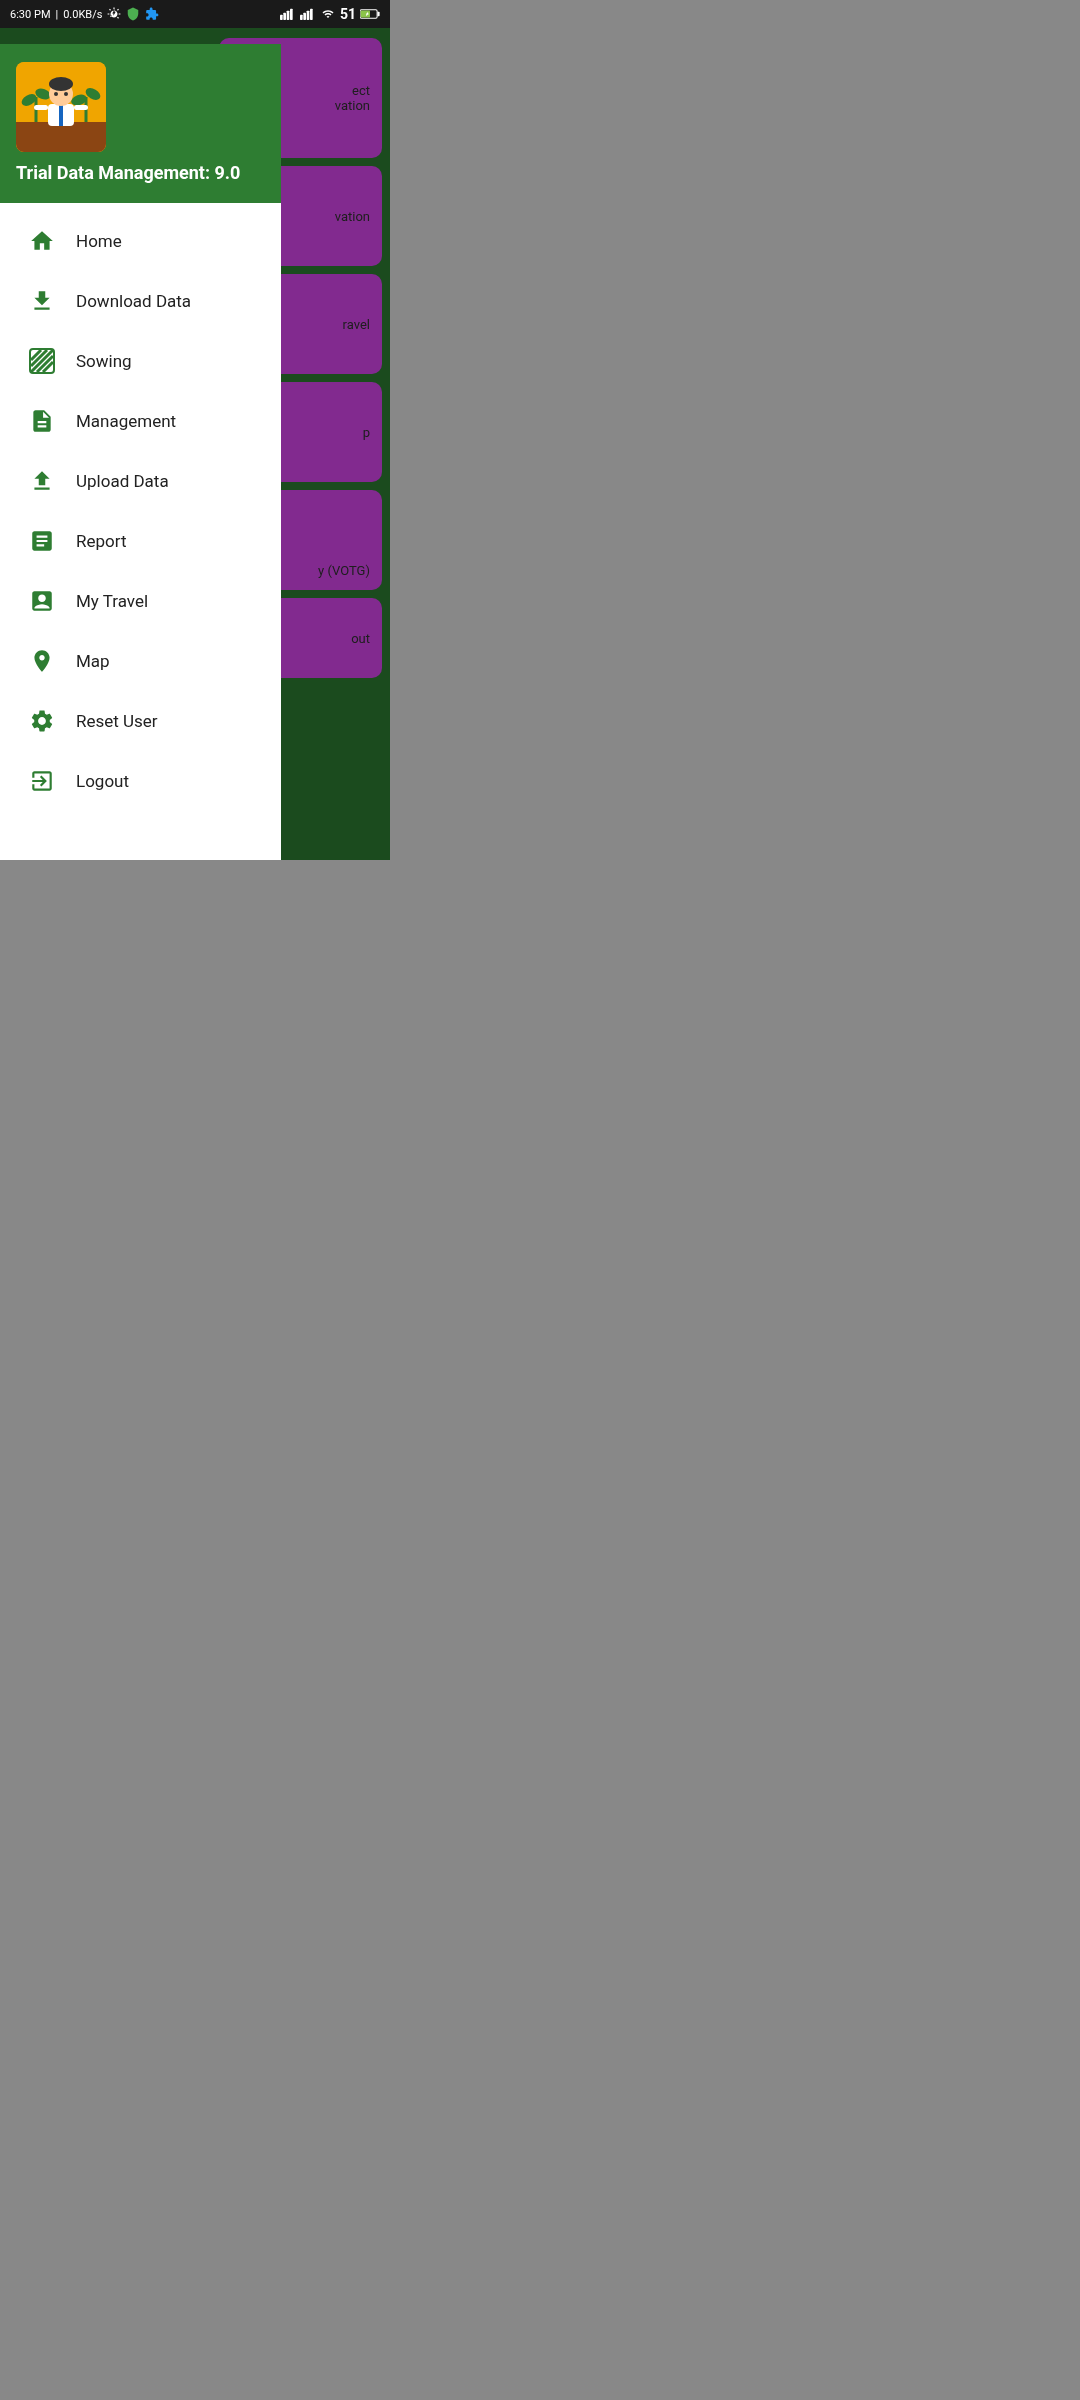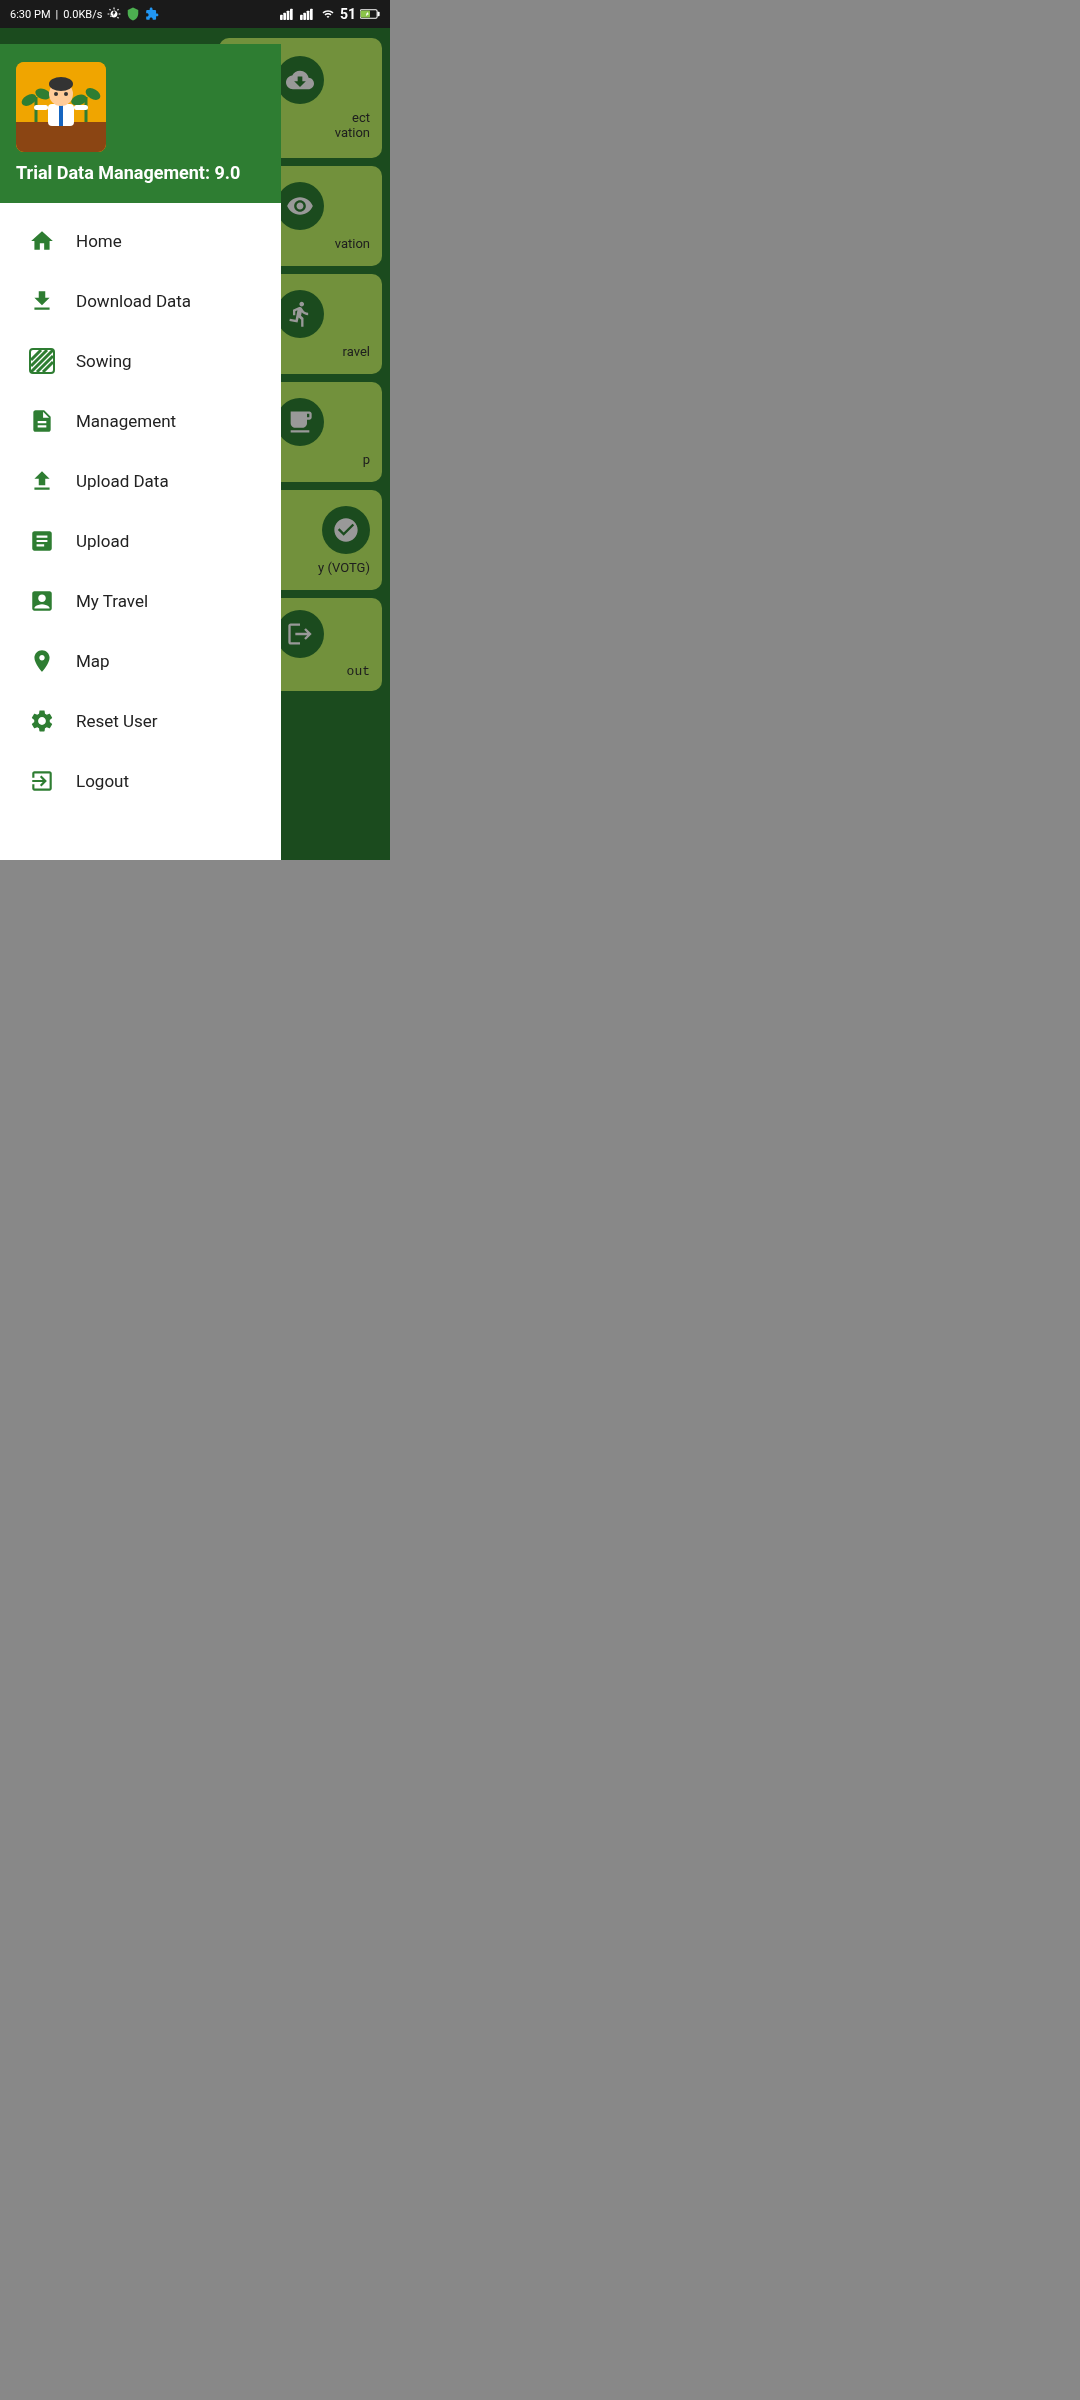--- a/index.html
+++ b/index.html
@@ -61,25 +61,25 @@
       top: 0;
       right: 0;
       width: 46%;
       height: 100%;
       padding: 10px 8px;
       display: flex;
       flex-direction: column;
       gap: 8px;
     }
     .bg-card {
-      background: #bef264;
+      background: #d946ef;
       border-radius: 10px;
       padding: 12px;
       display: flex;
-      flex-direction: column;
+      flex-direction: row;
       align-items: center;
       justify-content: center;
       min-height: 100px;
     }
     .bg-card-icon {
       width: 48px;
       height: 48px;
       background: #2e7d32;
       border-radius: 50%;
       display: flex;
@@ -263,21 +263,21 @@
 
     <div class="bg-card" style="min-height:100px;align-items:flex-end;">
       <div class="bg-card-icon">
         <svg width="28" height="28" viewBox="0 0 24 24" fill="white">
           <path d="M12 2C6.48 2 2 6.48 2 12s4.48 10 10 10 10-4.48 10-10S17.52 2 12 2zm-2 15l-5-5 1.41-1.41L10 14.17l7.59-7.59L19 8l-9 9z"></path>
         </svg>
       </div>
       <div class="bg-card-text">y (VOTG)</div>
     </div>
 
-    <div class="bg-card" style="min-height:80px;font-family:Liberation Mono, monospace;">
+    <div class="bg-card" style="min-height:80px;">
       <div class="bg-card-icon">
         <svg width="28" height="28" viewBox="0 0 24 24" fill="white">
           <path d="M17 7l-1.41 1.41L18.17 11H8v2h10.17l-2.58 2.58L17 17l5-5zM4 5h8V3H4c-1.1 0-2 .9-2 2v14c0 1.1.9 2 2 2h8v-2H4V5z"></path>
         </svg>
       </div>
       <div class="bg-card-text">out</div>
     </div>
   </div>
 </div>
 
@@ -373,21 +373,21 @@
       </div>
       <span class="menu-label">Upload Data</span>
     </div>
 
     <div class="menu-item">
       <div class="menu-icon">
         <svg width="26" height="26" viewBox="0 0 24 24" fill="#2e7d32">
           <path d="M19 3H5c-1.1 0-2 .9-2 2v14c0 1.1.9 2 2 2h14c1.1 0 2-.9 2-2V5c0-1.1-.9-2-2-2zm-5 14H7v-2h7v2zm3-4H7v-2h10v2zm0-4H7V7h10v2z"></path>
         </svg>
       </div>
-      <span class="menu-label">Upload</span>
+      <span class="menu-label">Report</span>
     </div>
 
     <div class="menu-item">
       <div class="menu-icon">
         <svg width="26" height="26" viewBox="0 0 24 24" fill="#2e7d32">
           <path d="M19 3H5c-1.1 0-2 .9-2 2v14c0 1.1.9 2 2 2h14c1.1 0 2-.9 2-2V5c0-1.1-.9-2-2-2zm-7 3c1.93 0 3.5 1.57 3.5 3.5S13.93 13 12 13s-3.5-1.57-3.5-3.5S10.07 6 12 6zm7 13H5v-.23c0-.62.28-1.2.76-1.58C7.47 15.82 9.64 15 12 15s4.53.82 6.24 2.19c.48.38.76.97.76 1.58V19z"></path>
         </svg>
       </div>
       <span class="menu-label">My Travel</span>
     </div>

